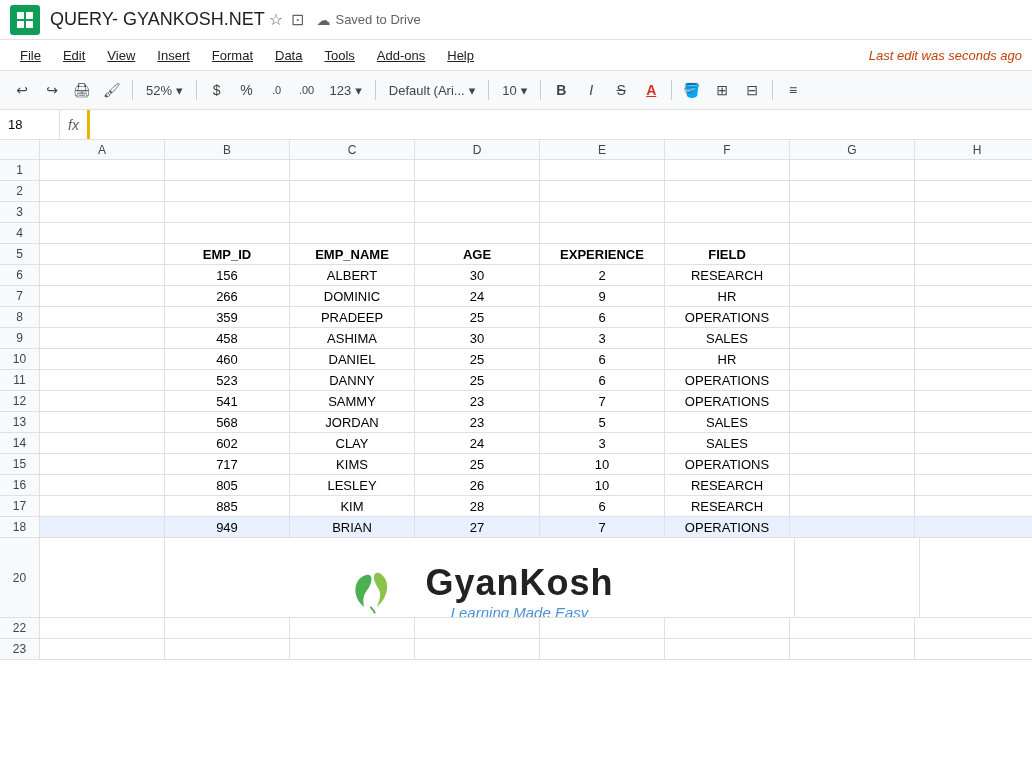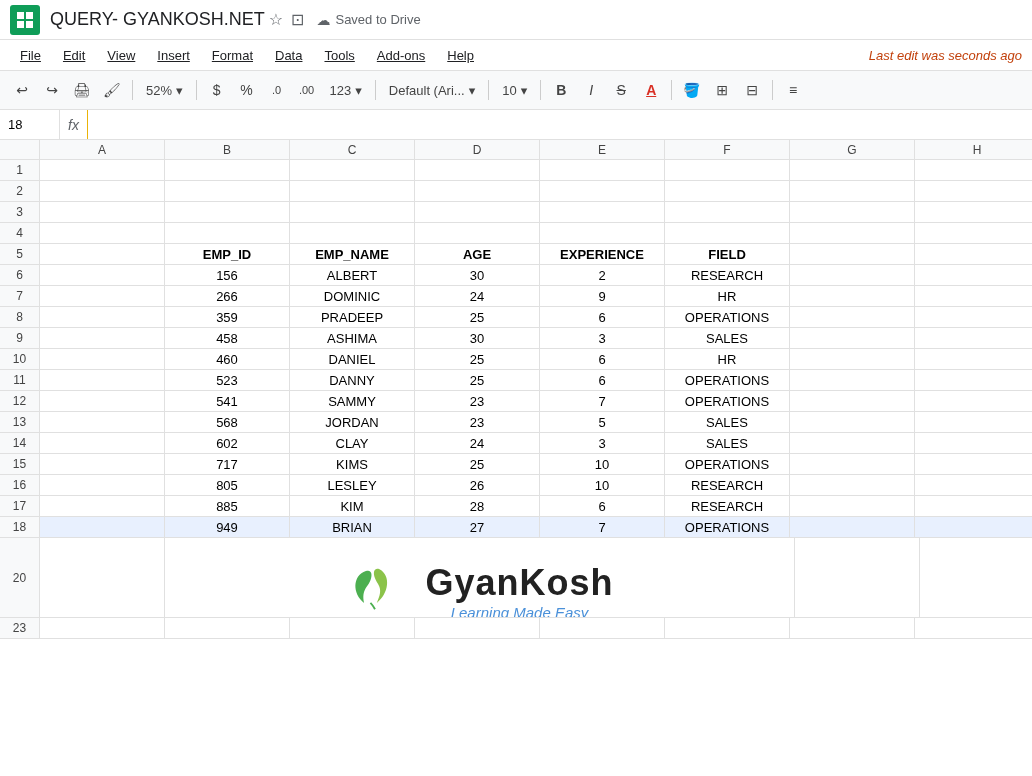--- a/index.html
+++ b/index.html
@@ -89,21 +89,21 @@
     #cell-ref {
       width: 60px; min-width: 60px;
       padding: 0 8px;
       font-size: 13px;
       border-right: 1px solid #e0e0e0;
       height: 100%; display: flex; align-items: center;
     }
     #fx-icon {
       padding: 0 8px;
       color: #5f6368; font-style: italic; font-size: 14px;
-      border-right: 1px solid #eab308;
+      border-right: 3px solid #eab308;
       height: 100%; display: flex; align-items: center;
     }
     #formula-input {
       flex: 1; padding: 0 8px; font-size: 13px; border: none; outline: none;
     }
 
     
     #spreadsheet {
       display: flex;
       flex-direction: column;
@@ -162,21 +162,21 @@
     .col-A { width: 125px; min-width: 125px; }
     .col-B { width: 125px; min-width: 125px; }
     .col-C { width: 125px; min-width: 125px; }
     .col-D { width: 125px; min-width: 125px; }
     .col-E { width: 125px; min-width: 125px; }
     .col-F { width: 125px; min-width: 125px; }
     .col-G { width: 125px; min-width: 125px; }
     .col-H { width: 125px; min-width: 125px; }
 
     .gyankosh-logo {
-      display: flex; gap: 20px; margin-top: 27px;
+      display: flex; align-items: center; gap: 20px; margin-top: 27px;
     }
     .logo-leaf {
       width: 60px; height: 50px;
     }
     .logo-text-container {
       display: flex; flex-direction: column;
     }
     .logo-main-text {
       font-size: 36px; font-weight: bold; color: #222;
       letter-spacing: 1px;
@@ -508,24 +508,35 @@
           </svg>
           <div class="logo-text-container">
             <span class="logo-main-text">GyanKosh</span>
             <span class="logo-sub-text">Learning Made Easy</span>
           </div>
         </div>
       </div>
       <div class="grid-cell col-H"></div>
     </div>
     <div class="grid-row">
-      <div class="row-number">23</div>
+      <div class="row-number">22</div>
       <div class="grid-cell col-A"></div>
       <div class="grid-cell col-B"></div>
       <div class="grid-cell col-C"></div>
       <div class="grid-cell col-D"></div>
       <div class="grid-cell col-E"></div>
       <div class="grid-cell col-F"></div>
       <div class="grid-cell col-G"></div>
       <div class="grid-cell col-H"></div>
     </div>
+    <div class="grid-row">
+      <div class="row-number">23</div>
+      <div class="grid-cell col-A"></div>
+      <div class="grid-cell col-B"></div>
+      <div class="grid-cell col-C"></div>
+      <div class="grid-cell col-D"></div>
+      <div class="grid-cell col-E"></div>
+      <div class="grid-cell col-F"></div>
+      <div class="grid-cell col-G"></div>
+      <div class="grid-cell col-H"></div>
+    </div>
   </div>
 </div>
 
 </body></html>

